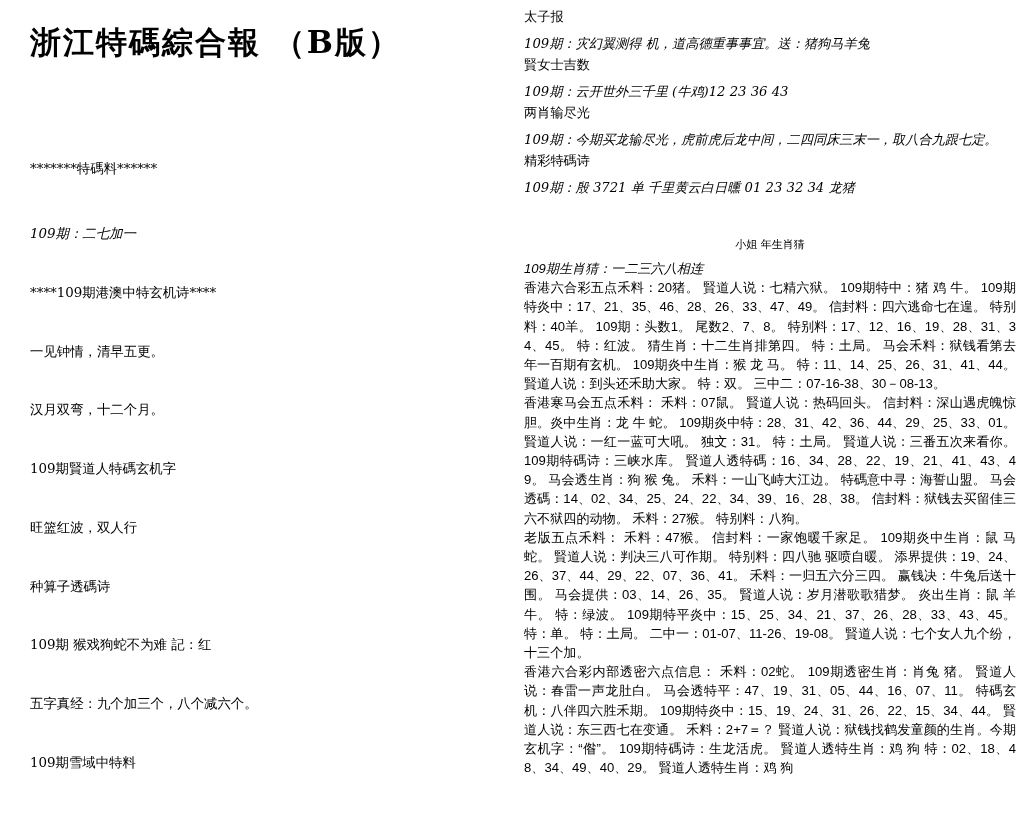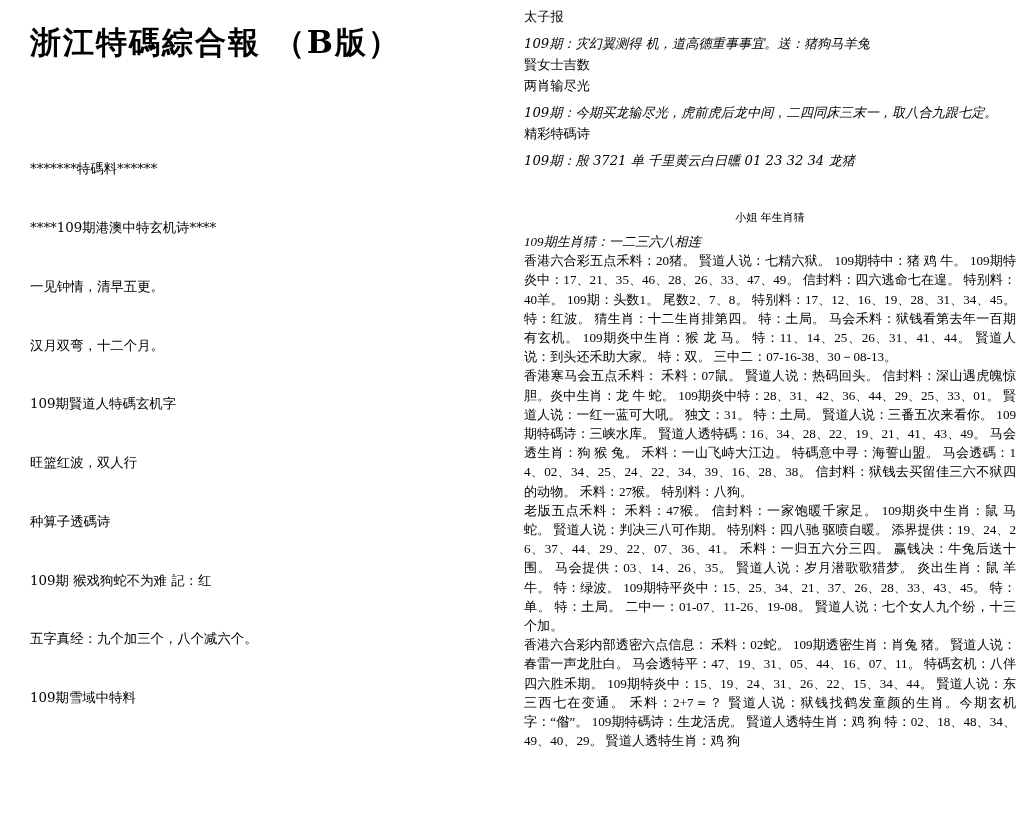--- a/index.html
+++ b/index.html
@@ -78,37 +78,38 @@
   .rt-head .line {
     white-space: pre-wrap;
   }
   .small-note {
     font-size: 11px;
     text-align: center;
     line-height: 16px;
     margin-top: 39px;
   }
   .body-block {
-    font-family: Liberation Serif, serif;
+    font-family: Liberation Sans, sans-serif;
     font-size: 13.1px;
     line-height: 19.2px;
     text-align: justify;
     word-break: break-all;
   }
 </style>
 </head>
 <body>
 
 <div class="page">
 
   <div class="col-left">
     <div class="title">浙江特碼綜合報 （B版）</div>
     <div class="title-gap"></div>
     <div class="lines">
       <div class="line bold">*******特碼料******</div>
+      <div class="line ital">109期：二七加一</div>
       <div class="line bold">****109期港澳中特玄机诗****</div>
       <div class="line">一见钟情，清早五更。</div>
       <div class="line">汉月双弯，十二个月。</div>
       <div class="line">109期賢道人特碼玄机字</div>
       <div class="line">旺篮红波，双人行</div>
       <div class="line">种算子透碼诗</div>
       <div class="line">109期 猴戏狗蛇不为难 記：红</div>
       <div class="line">五字真经：九个加三个，八个减六个。</div>
       <div class="line">109期雪域中特料</div>
       
@@ -137,20 +138,21 @@
       
       
     </div>
   </div>
 
   <div class="col-right">
     <div class="rt-head">
       <div class="line">太子报</div>
       <div class="line ital">109期：灾幻翼测得 机，道高德重事事宜。送：猪狗马羊兔</div>
       <div class="line">賢女士吉数</div>
+      <div class="line ital">109期：云开世外三千里 (牛鸡)12 23 36 43</div>
       <div class="line">两肖输尽光</div>
       <div class="line ital">109期：今期买龙输尽光，虎前虎后龙中间，二四同床三末一，取八合九跟七定。</div>
       <div class="line">精彩特碼诗</div>
       <div class="line ital">109期：殷 3721 单 千里黄云白日曛 01 23 32 34 龙猪</div>
     </div>
     <div class="small-note">小姐  年生肖猜</div>
     <div class="body-block">
       <div class="line ital">109期生肖猜：一二三六八相连</div>
       <div class="line">香港六合彩五点禾料：20猪。 賢道人说：七精六狱。 109期特中：猪 鸡 牛。 109期特炎中：17、21、35、46、28、26、33、47、49。 信封料：四六逃命七在遑。 特别料：40羊。 109期：头数1。 尾数2、7、8。 特别料：17、12、16、19、28、31、34、45。 特：红波。 猜生肖：十二生肖排第四。 特：土局。 马会禾料：狱钱看第去年一百期有玄机。 109期炎中生肖：猴 龙 马。 特：11、14、25、26、31、41、44。 賢道人说：到头还禾助大家。 特：双。 三中二：07-16-38、30－08-13。</div>
       <div class="line">香港寒马会五点禾料： 禾料：07鼠。 賢道人说：热码回头。 信封料：深山遇虎魄惊胆。炎中生肖：龙 牛 蛇。 109期炎中特：28、31、42、36、44、29、25、33、01。 賢道人说：一红一蓝可大吼。 独文：31。 特：土局。 賢道人说：三番五次来看你。 109期特碼诗：三峡水库。 賢道人透特碼：16、34、28、22、19、21、41、43、49。 马会透生肖：狗 猴 兔。 禾料：一山飞峙大江边。 特碼意中寻：海誓山盟。 马会透碼：14、02、34、25、24、22、34、39、16、28、38。 信封料：狱钱去买留佳三六不狱四的动物。 禾料：27猴。 特别料：八狗。</div>

